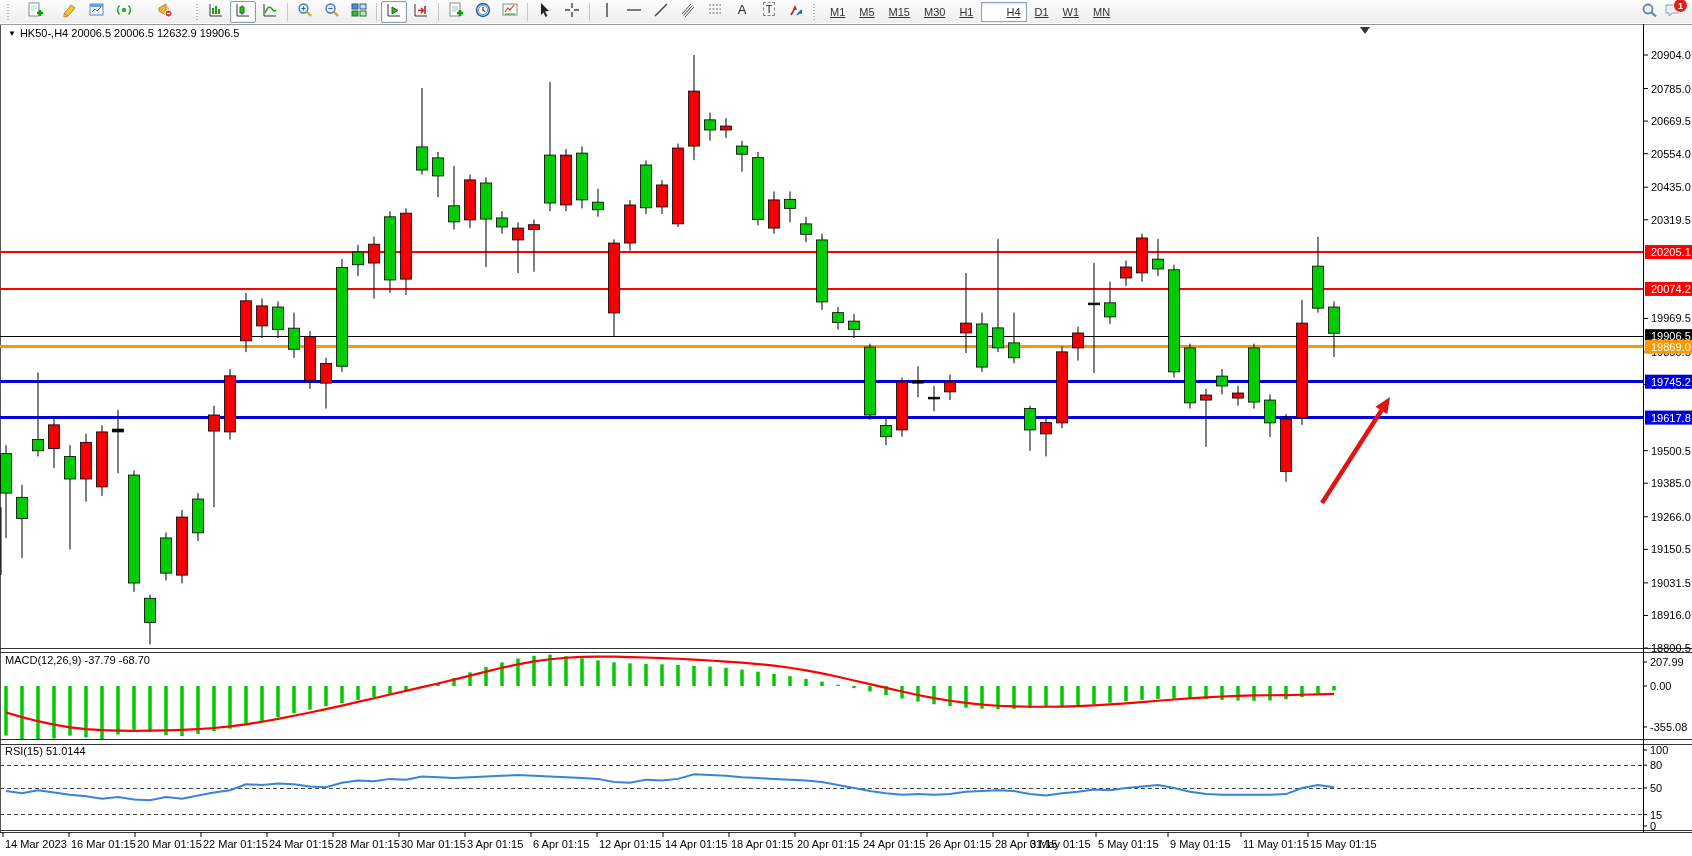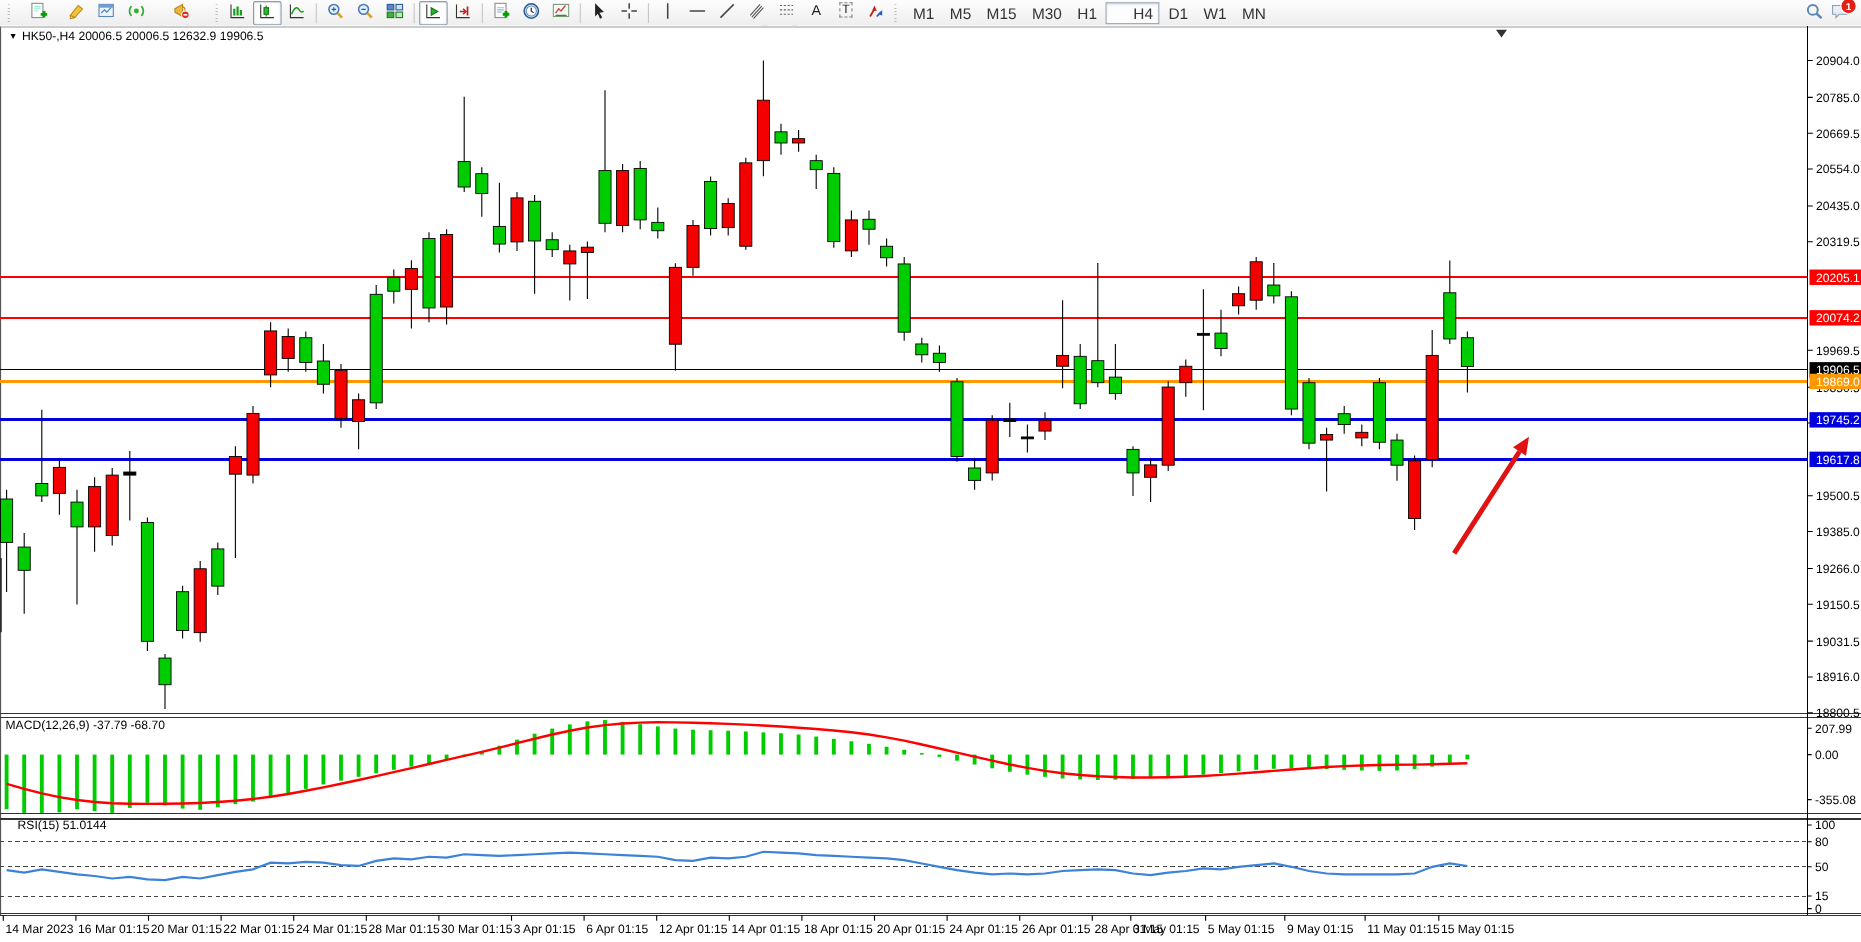--- a/index.html
+++ b/index.html
@@ -7,36 +7,36 @@
        font-family:"Liberation Sans","DejaVu Sans",sans-serif;-webkit-font-smoothing:none;}
   
   .toolbar{height:23px;display:flex;align-items:center;padding:0 4px;gap:1px;
            background:linear-gradient(#fdfdfd,#eeeeee);border-bottom:1px solid #a9a9a9;font-size:12px;color:#222;}
   .grip{width:5px;height:16px;margin:0 2px;
         background-image:repeating-linear-gradient(#bbb 0 1px,transparent 1px 3px);background-size:2px 100%;background-repeat:no-repeat;background-position:1px 0;}
   .sep{width:1px;height:18px;background:#c6c6c6;margin:0 3px;}
   .tbtn{height:20px;min-width:20px;padding:0 2px;display:flex;align-items:center;justify-content:space-between;gap:3px;border:1px solid transparent;border-radius:2px;flex-direction:column;}
   .tbtn.pressed{background:#fff;border:1px solid #8e9bab;box-shadow:inset 0 0 2px #cdd5de;}
   .tbtn svg{display:block;}
-  .tf{font-size:14px;color:#333;padding:0 5px;height:18px;display:flex;align-items:center;border:1px solid transparent;}
+  .tf{font-size:11px;color:#333;padding:0 5px;height:18px;display:flex;align-items:center;border:1px solid transparent;text-decoration:underline;}
   .tf.active{background:#fdfdfd;border:1px solid #98a5b5;box-shadow:inset 0 1px 2px #d8dee6;padding-left:24px;}
   .caret{font-size:7px;color:#444;margin-left:1px;}
   .toolbar-right{margin-left:auto;display:flex;align-items:center;gap:6px;padding-right:6px;}
   .badge{position:absolute;top:-4px;right:-6px;width:13px;height:13px;border-radius:50%;background:#e22016;color:#fff;
          font-size:9px;display:flex;align-items:center;justify-content:center;font-weight:bold;border:1px solid #fff;}
   .chat-wrap{position:relative;}
   .glyph-letter{font-size:11px;color:#222;}
   
   .chart-area{position:absolute;left:0;top:23px;width:1692px;height:833px;background:#fff;}
   .chart-area svg{position:absolute;left:0;top:0;}
   .overlay-label{position:absolute;font-size:11px;color:#000;white-space:nowrap;z-index:5;}
   #symbol-title{left:8px;top:4px;}
   #symbol-title .tri{font-size:8px;margin-right:4px;vertical-align:1px;}
   #macd-label{left:5px;top:631px;}
-  #rsi-label{left:16px;top:722px;}
+  #rsi-label{left:5px;top:722px;}
 </style>
 </head>
 <body>
 
 <div class="toolbar">
   <div class="grip"></div>
 
   <div class="tbtn">
     <span>
       <svg width="16" height="16">

